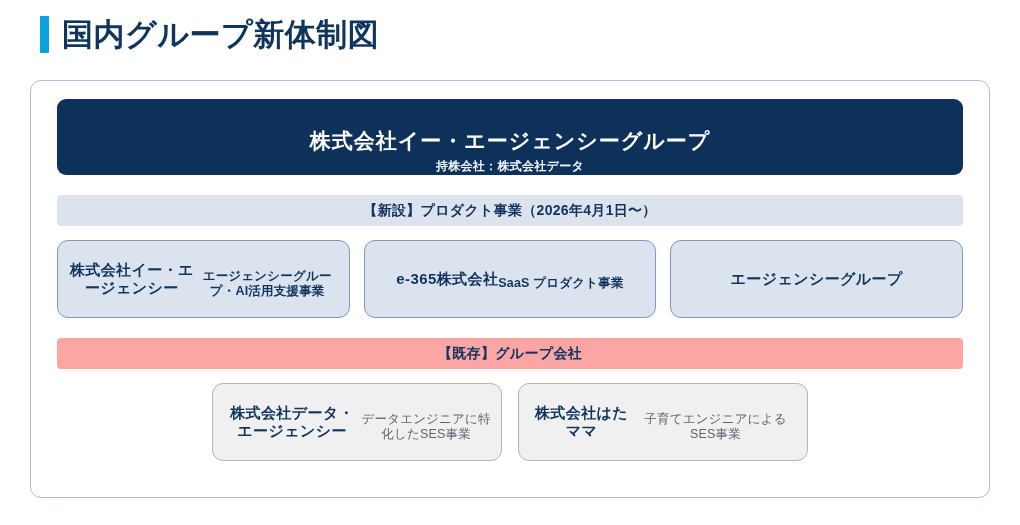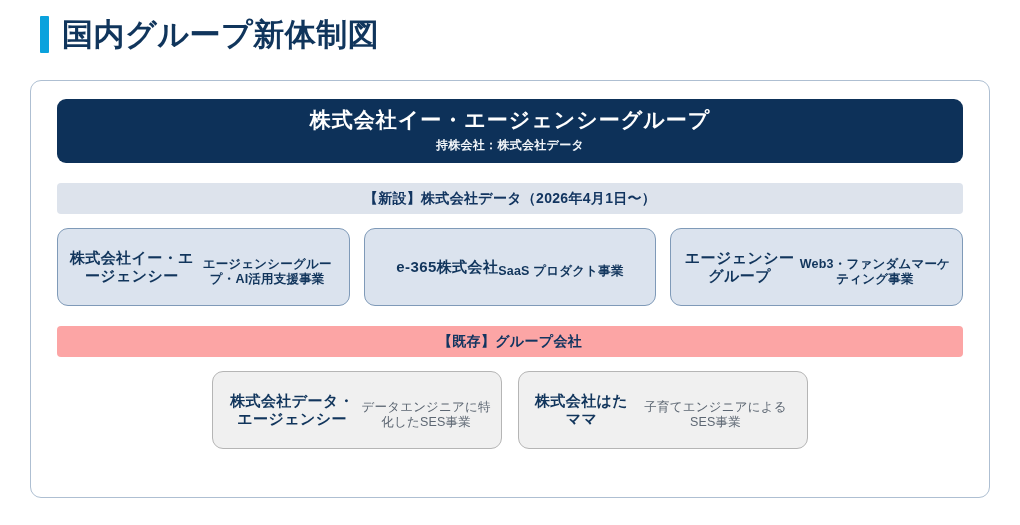--- a/index.html
+++ b/index.html
@@ -58,25 +58,25 @@
     border: 1.5px solid #aebfd2;
     border-radius: 11px;
     background: #ffffff;
     padding: 18px 26px 20px 26px;
   }
 
   
   .holding-box {
     background: #0d3159;
     border-radius: 9px;
-    height: 64px;
+    height: 76px;
     display: flex;
     flex-direction: column;
     align-items: center;
-    justify-content: center;
+    justify-content: flex-end;
     color: #ffffff;
   }
   .holding-title {
     font-size: 21px;
     font-weight: bold;
     letter-spacing: 1px;
     line-height: 1.1;
     color: #ffffff;
   }
   .holding-sub {
@@ -168,34 +168,33 @@
     <div class="title-text">国内グループ新体制図</div>
   </div>
 
   <div class="chart-container">
 
     <div class="holding-box">
       <div class="holding-title">株式会社イー・エージェンシーグループ</div>
       <div class="holding-sub">持株会社：株式会社データ</div>
     </div>
 
-    <div class="band band-new">【新設】株式会社データ（2026年4月1日〜）</div>
+    <div class="band band-new">【新設】プロダクト事業（2026年4月1日〜）</div>
 
     <div class="card-row">
       <div class="card card-new">
         <div class="card-name">株式会社イー・エージェンシー</div>
         <div class="card-desc">エージェンシーグループ・AI活用支援事業</div>
       </div>
       <div class="card card-new">
         <div class="card-name">e-365株式会社</div>
         <div class="card-desc">SaaS プロダクト事業</div>
       </div>
       <div class="card card-new">
         <div class="card-name">エージェンシーグループ</div>
-        <div class="card-desc">Web3・ファンダムマーケティング事業</div>
       </div>
     </div>
 
     <div class="band band-existing">【既存】グループ会社</div>
 
     <div class="card-row card-row-centered">
       <div class="card card-existing">
         <div class="card-name">株式会社データ・エージェンシー</div>
         <div class="card-desc">データエンジニアに特化したSES事業</div>
       </div>

